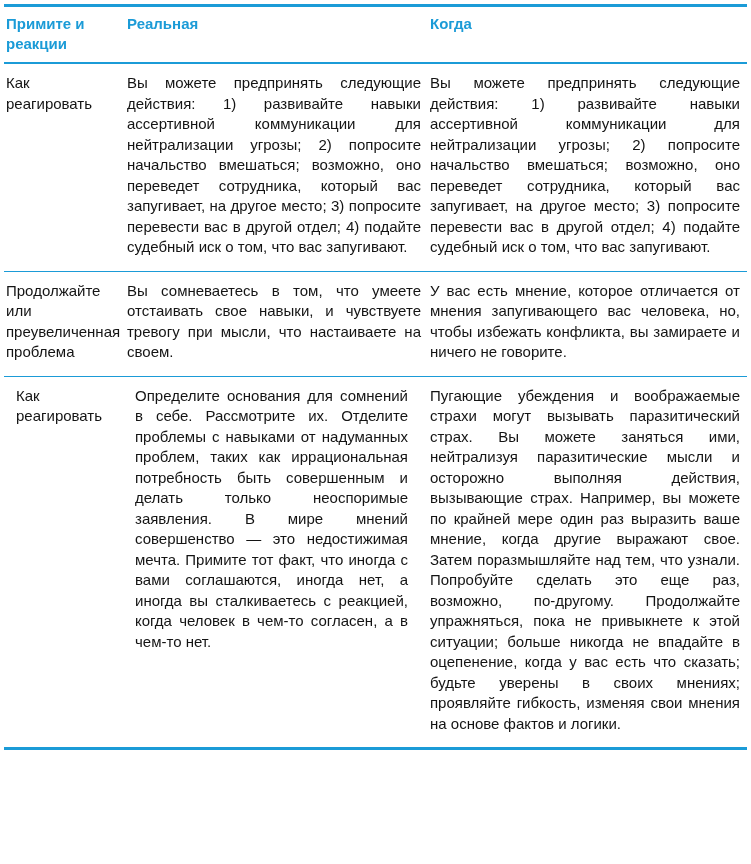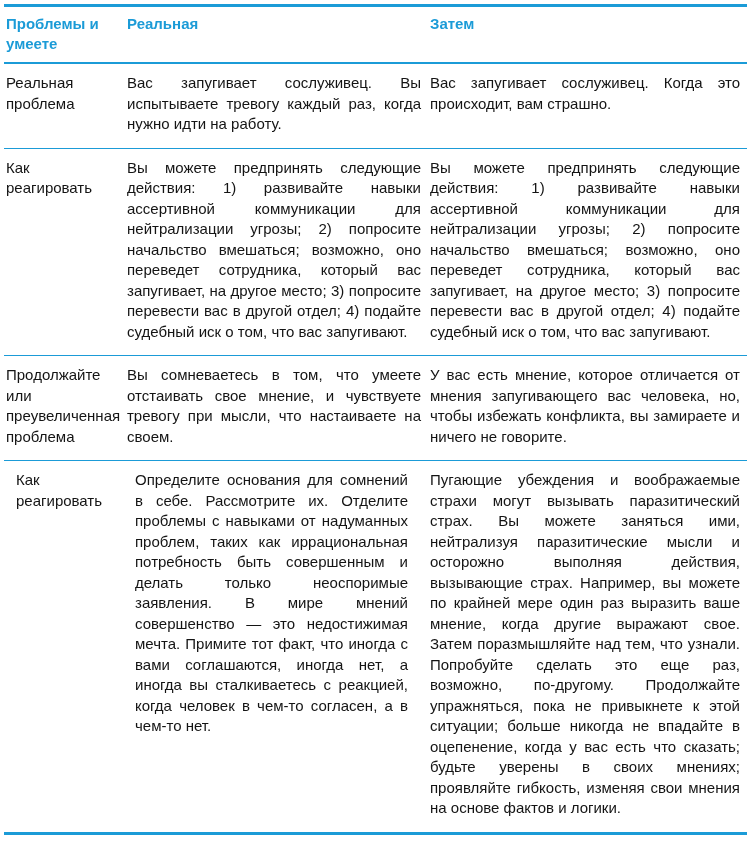--- a/index.html
+++ b/index.html
@@ -64,39 +64,34 @@
 
 <div class="page">
   <table class="ptable">
     <colgroup>
       <col class="c1">
       <col class="c2">
       <col class="c3">
     </colgroup>
     <thead>
       <tr>
-        <th>Проблемы и умеете</th>
+        <th>Примите и реакции</th>
         <th>Реальная</th>
-        <th>Затем</th>
+        <th>Когда</th>
       </tr>
     </thead>
     <tbody>
-      <tr>
-        <td class="label-cell">Реальная проблема</td>
-        <td class="text-cell">Вас запугивает сослуживец. Вы испытываете тревогу каждый раз, когда нужно идти на работу.</td>
-        <td class="text-cell">Вас запугивает сослуживец. Когда это происходит, вам страшно.</td>
-      </tr>
       <tr>
         <td class="label-cell">Как реагировать</td>
         <td class="text-cell">Вы можете предпринять следующие действия: 1) развивайте навыки ассертивной коммуникации для нейтрализации угрозы; 2) попросите начальство вмешаться; возможно, оно переведет сотрудника, который вас запугивает, на другое место; 3) попросите перевести вас в другой отдел; 4) подайте судебный иск о том, что вас запугивают.</td>
         <td class="text-cell">Вы можете предпринять следующие действия: 1) развивайте навыки ассертивной коммуникации для нейтрализации угрозы; 2) попросите начальство вмешаться; возможно, оно переведет сотрудника, который вас запугивает, на другое место; 3) попросите перевести вас в другой отдел; 4) подайте судебный иск о том, что вас запугивают.</td>
       </tr>
       <tr>
         <td class="label-cell">Продолжайте или преувеличенная проблема</td>
-        <td class="text-cell">Вы сомневаетесь в том, что умеете отстаивать свое мнение, и чувствуете тревогу при мысли, что настаиваете на своем.</td>
+        <td class="text-cell">Вы сомневаетесь в том, что умеете отстаивать свое навыки, и чувствуете тревогу при мысли, что настаиваете на своем.</td>
         <td class="text-cell">У вас есть мнение, которое отличается от мнения запугивающего вас человека, но, чтобы избежать конфликта, вы замираете и ничего не говорите.</td>
       </tr>
       <tr>
         <td class="label-cell label-indent">Как реагировать</td>
         <td class="text-cell cell-inset">Определите основания для сомнений в себе. Рассмотрите их. Отделите проблемы с навыками от надуманных проблем, таких как иррациональная потребность быть совершенным и делать только неоспоримые заявления. В мире мнений совершенство — это недостижимая мечта. Примите тот факт, что иногда с вами соглашаются, иногда нет, а иногда вы сталкиваетесь с реакцией, когда человек в чем-то согласен, а в чем-то нет.</td>
         <td class="text-cell">Пугающие убеждения и воображаемые страхи могут вызывать паразитический страх. Вы можете заняться ими, нейтрализуя паразитические мысли и осторожно выполняя действия, вызывающие страх. Например, вы можете по крайней мере один раз выразить ваше мнение, когда другие выражают свое. Затем поразмышляйте над тем, что узнали. Попробуйте сделать это еще раз, возможно, по-другому. Продолжайте упражняться, пока не привыкнете к этой ситуации; больше никогда не впадайте в оцепенение, когда у вас есть что сказать; будьте уверены в своих мнениях; проявляйте гибкость, изменяя свои мнения на основе фактов и логики.</td>
       </tr>
     </tbody>
   </table>
 </div>

